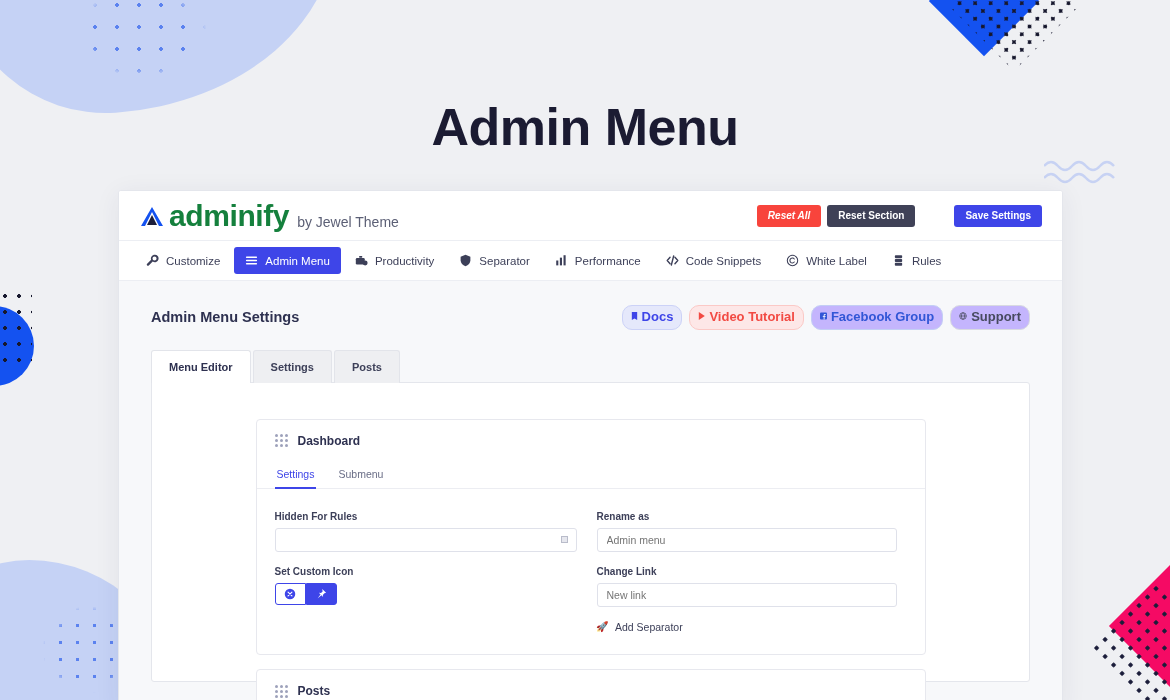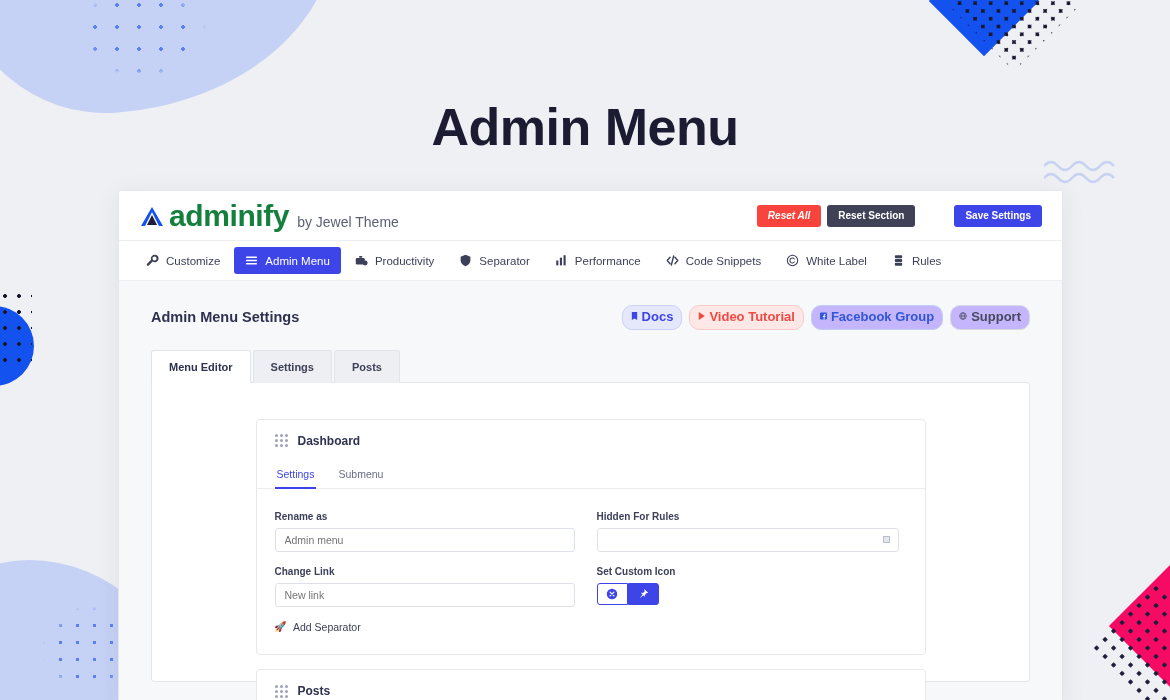--- a/index.html
+++ b/index.html
@@ -431,32 +431,20 @@
           </span>
           <span class="menu-card-title">Dashboard</span>
         </div>
 
         <div class="sub-tabs">
           <span class="sub-tab active">Settings</span>
           <span class="sub-tab">Submenu</span>
         </div>
 
         <div class="fields">
-          <div class="col">
-            <div class="field-label">Rename as</div>
-            <input class="field-input" placeholder="Admin menu" style="">
-            <div class="field-gap"></div>
-            <div class="field-label">Change Link</div>
-            <input class="field-input" placeholder="New link" style="">
-            <div class="add-sep">
-              <span class="rocket">🚀</span>
-              <span>Add Separator</span>
-            </div>
-          </div>
-
           <div class="col">
             <div class="field-label">Hidden For Rules</div>
             <div class="select-box">
               <span class="select-caret"></span>
             </div>
             <div class="field-gap"></div>
             <div class="field-label">Set Custom Icon</div>
             <div class="icon-group">
               <div class="icon-btn plain">
                 <span>
@@ -468,20 +456,32 @@
               </div>
               <div class="icon-btn filled">
                 <span>
                   <svg viewBox="0 0 16 16" fill="#ffffff">
                       <path d="M9.6 1.2 L14.8 6.4 L12.6 7 L10.4 9.2 L10.8 12 L8.6 9.8 L3.6 13.6 L7.4 8.6 L5.2 6.4 L8 6.8 L10.2 4.6 Z"></path>
                     </svg>
                 </span>
               </div>
             </div>
           </div>
+
+          <div class="col">
+            <div class="field-label">Rename as</div>
+            <input class="field-input" placeholder="Admin menu" style="">
+            <div class="field-gap"></div>
+            <div class="field-label">Change Link</div>
+            <input class="field-input" placeholder="New link" style="">
+            <div class="add-sep">
+              <span class="rocket">🚀</span>
+              <span>Add Separator</span>
+            </div>
+          </div>
         </div>
       </div>
 
       <div class="menu-card">
         <div class="menu-card-head">
           <span class="grip">
             <i></i>
               <i></i>
               <i></i>
               <i></i>

